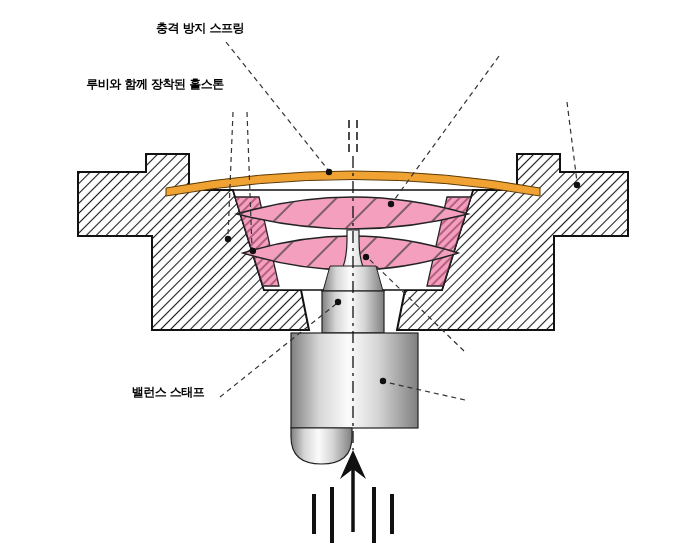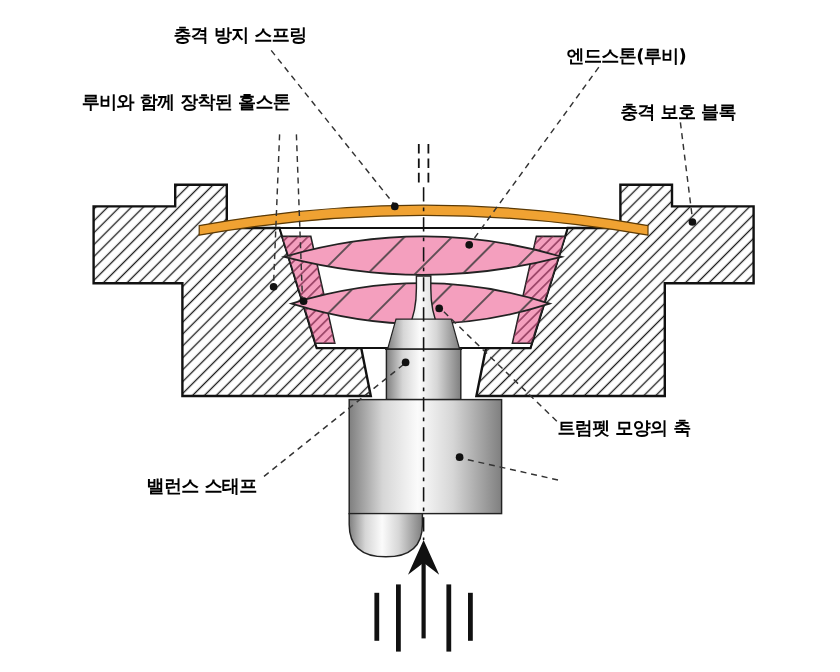--- a/index.html
+++ b/index.html
@@ -1,19 +1,19 @@
 <!DOCTYPE html>
 <html><head>
 <meta charset="utf-8">
 <style>
   html,body{margin:0;padding:0;}
   body{width:700px;height:560px;background:#ffffff;overflow:hidden;}
   .stage{position:relative;width:700px;height:560px;font-family:"DejaVu Sans","Liberation Sans",sans-serif;}
   .stage svg{position:absolute;left:0;top:0;}
-  .label{position:absolute;transform:translateX(-50%);font-size:15px;font-weight:600;color:#000;
+  .label{position:absolute;transform:translateX(-50%);font-size:12px;font-weight:600;color:#000;
          white-space:nowrap;letter-spacing:-0.5px;}
 </style>
 </head>
 <body>
 
 <div class="stage">
 
   <svg width="700" height="560" viewBox="0 0 700 560">
     <defs>
       <pattern id="hatch" patternUnits="userSpaceOnUse" width="7" height="7" patternTransform="rotate(45)">
@@ -97,19 +97,16 @@
       <circle cx="228" cy="239" r="3.2"></circle>
       <circle cx="253" cy="251" r="3.2"></circle>
       <circle cx="577" cy="185" r="3.2"></circle>
       <circle cx="366" cy="257" r="3.2"></circle>
       <circle cx="338" cy="302" r="3.2"></circle>
       <circle cx="383" cy="381" r="3.2"></circle>
     </g>
   </svg>
 
   <div class="label" style="left:200px;top:20px">충격 방지 스프링</div>
-  <div class="label" style="left:522px;top:38px">엔드스톤(루비)</div>
   <div class="label" style="left:155px;top:76px">루비와 함께 장착된 홀스톤</div>
-  <div class="label" style="left:565px;top:84px">충격 보호 블록</div>
-  <div class="label" style="left:520px;top:348px">트럼펫 모양의 축</div>
-  <div class="label" style="left:168px;top:396px">밸런스 스태프</div>
+  <div class="label" style="left:168px;top:384px">밸런스 스태프</div>
 
 </div>
 
 </body></html>

